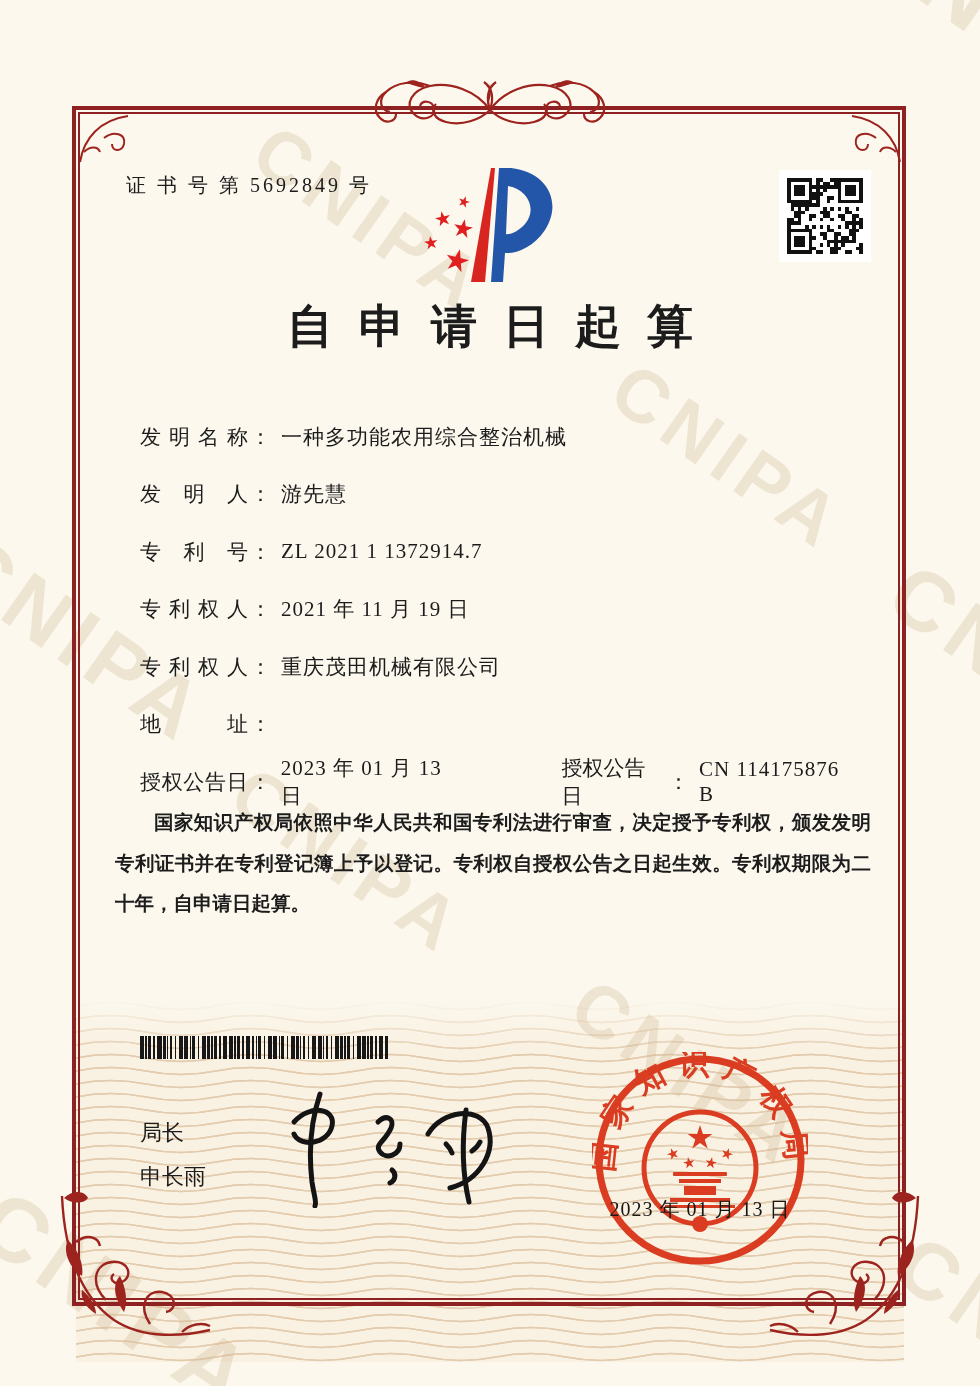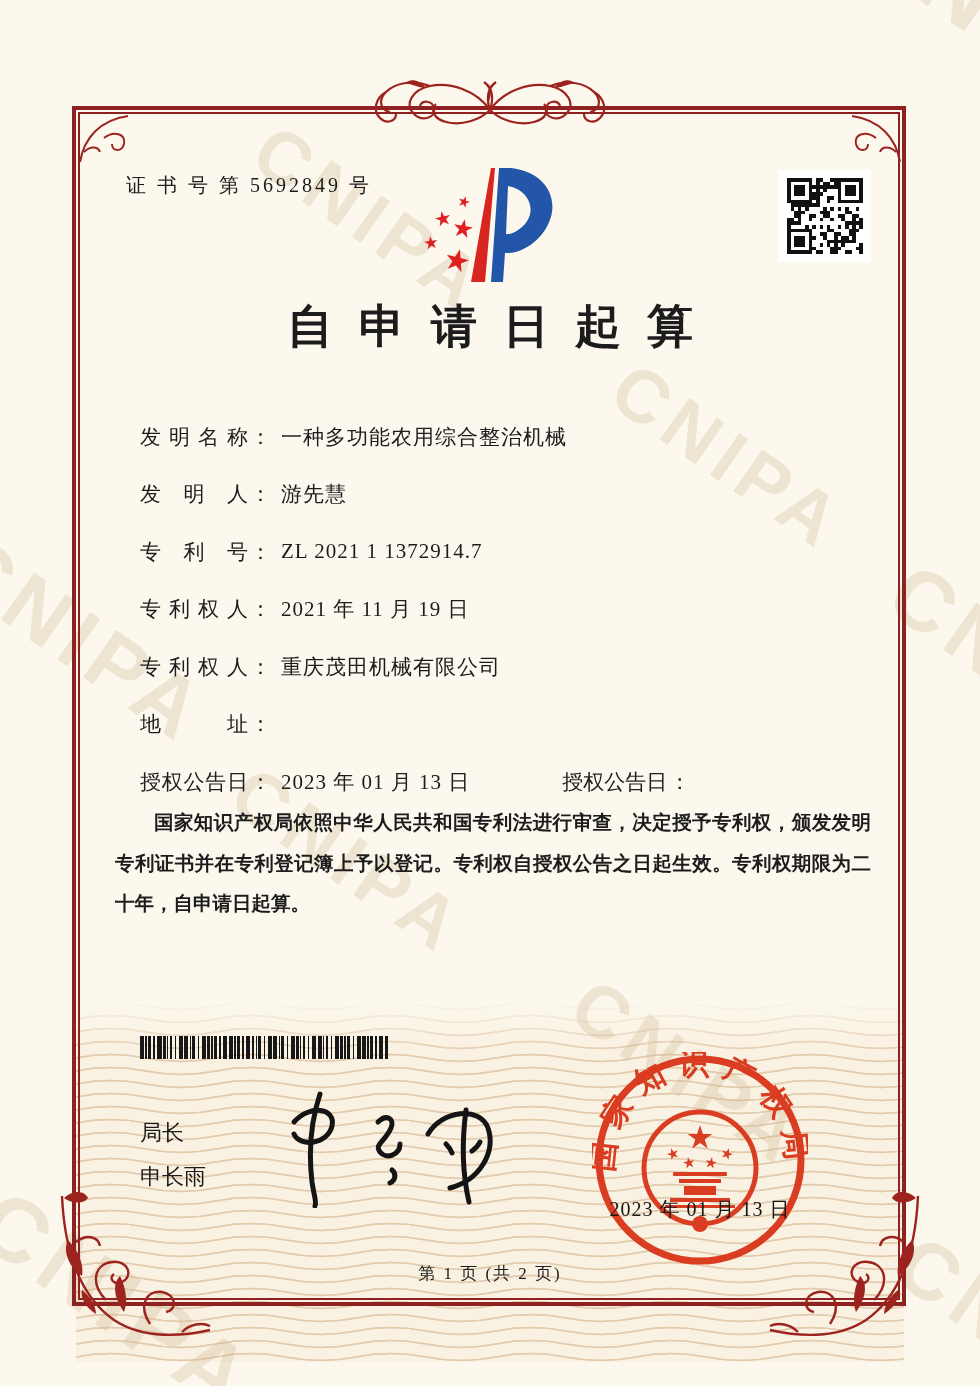--- a/index.html
+++ b/index.html
@@ -648,20 +648,21 @@
       <span class="flabel">地址</span>
         <span class="fcolon">：</span>
     </div>
     <div class="frow">
       <span class="flabel">授权公告日</span>
         <span class="fcolon">：</span>
       <span class="fvalue">2023 年 01 月 13 日</span>
       <span class="fpair2">
         <span>授权公告日</span>
           <span class="fcolon">：</span>
+        <span class="fvalue">CN 114175876 B</span>
       </span>
     </div>
   </div>
 
   <div class="body-text">
     <p>国家知识产权局依照中华人民共和国专利法进行审查，决定授予专利权，颁发发明专利证书并在专利登记簿上予以登记。专利权自授权公告之日起生效。专利权期限为二十年，自申请日起算。</p>
   </div>
 
   <div class="barcode">
       <i style="width:4.050000000000001px;background:#171717"></i>
@@ -813,15 +814,14 @@
       <use href="#star5s" transform="translate(27,-14) rotate(20) scale(6)"></use>
       <rect x="-27" y="4" width="54" height="4" rx="1"></rect>
       <rect x="-21" y="11" width="42" height="4"></rect>
       <rect x="-16" y="18" width="32" height="9"></rect>
       <rect x="-30" y="30" width="60" height="4"></rect>
       <rect x="-35" y="37" width="70" height="3"></rect>
     </g>
   </svg>
   <div class="seal-date">2023 年 01 月 13 日</div>
 
-  <div class="page-footer">第 1 页 (共 2 页)</div>
 
 </div>
 
 </body></html>

